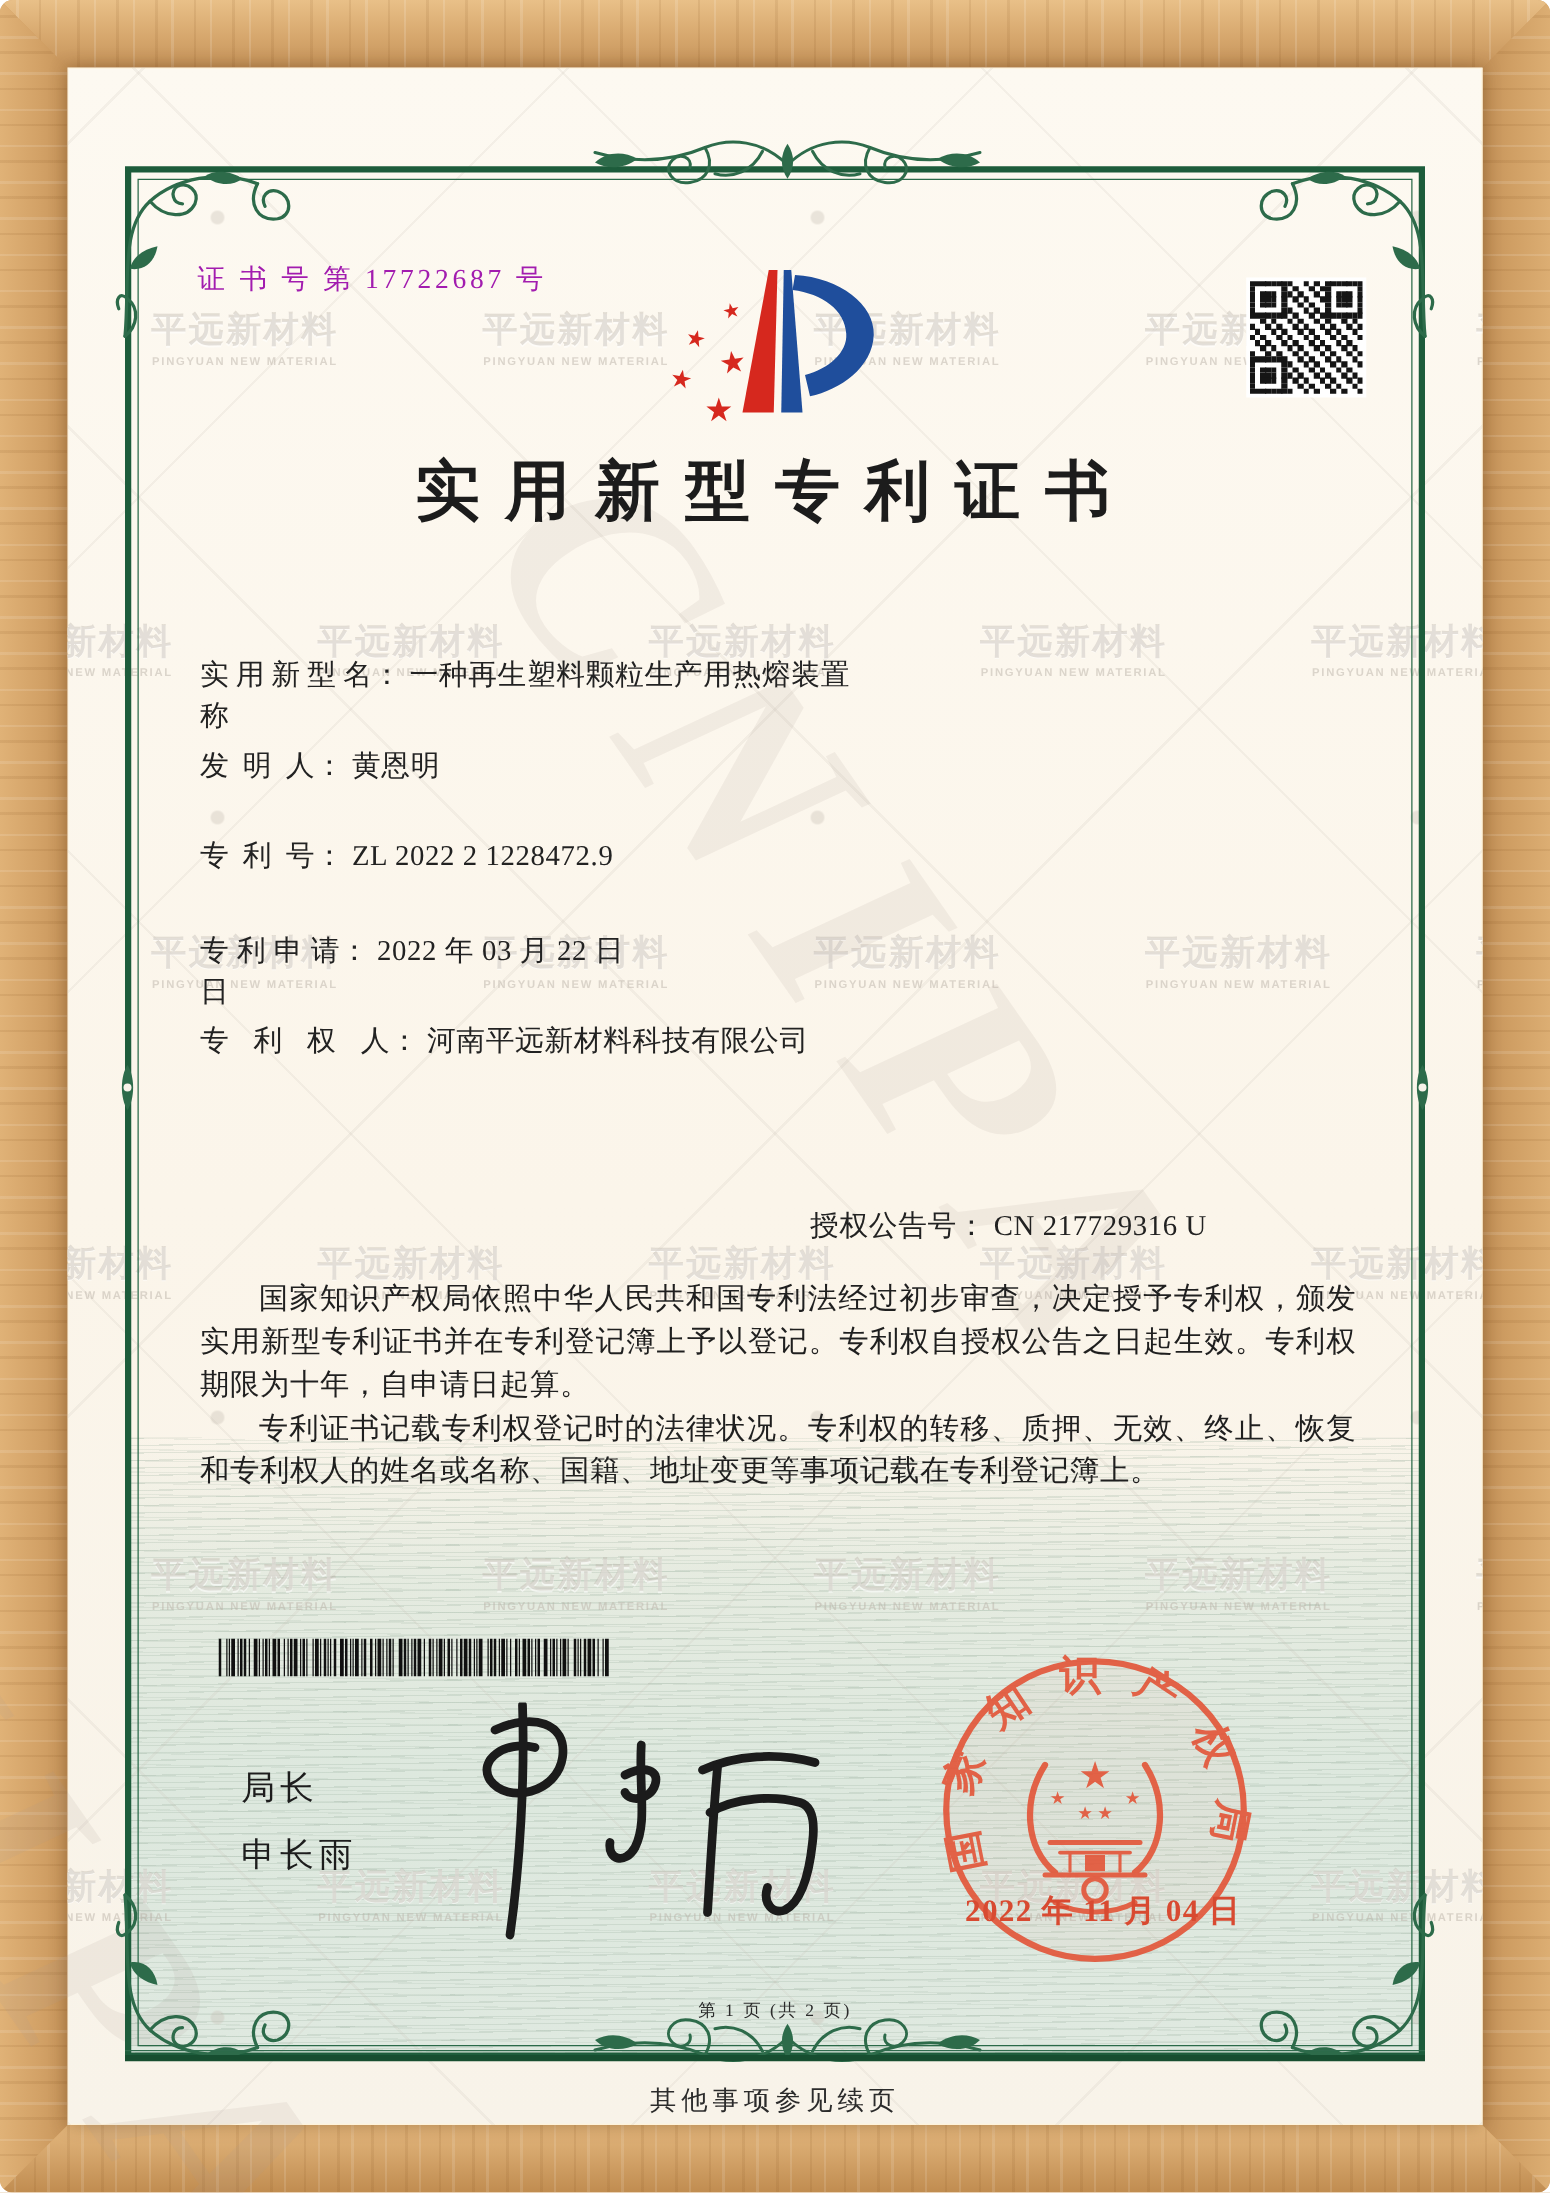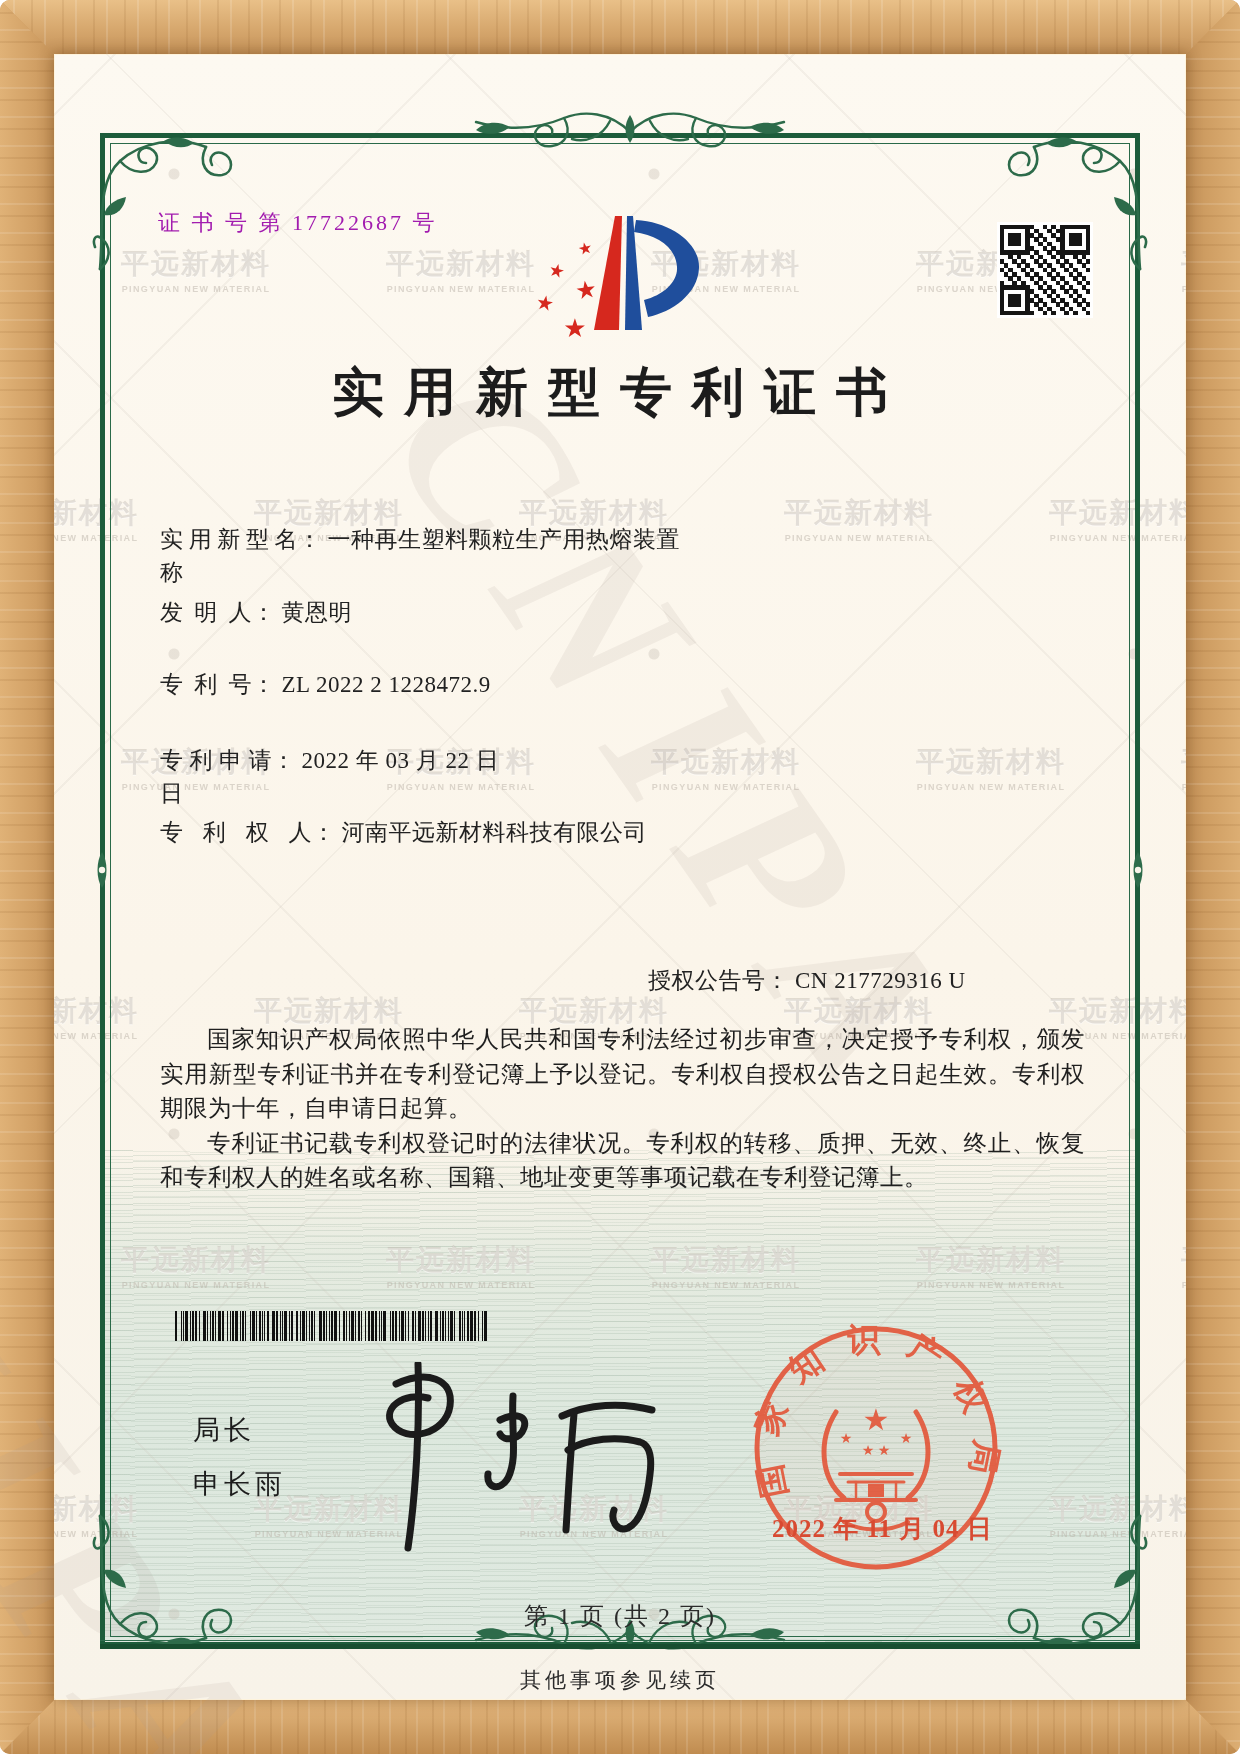--- a/index.html
+++ b/index.html
@@ -90,21 +90,21 @@
   .bar{position:absolute;top:0;height:30px;background:#101010;}
   .signer{position:absolute;left:193px;z-index:4;font-family:"Liberation Sans","DejaVu Sans",sans-serif;
     font-size:27px;letter-spacing:4px;color:#1d1d1d;}
   .signer-title{top:1412px;}
   .signer-name{top:1466px;}
   .sig-svg{position:absolute;left:330px;top:1362px;z-index:5;mix-blend-mode:multiply;}
   .seal-svg{position:absolute;left:744px;top:1316px;z-index:5;mix-blend-mode:multiply;opacity:.92;}
   .seal-date{position:absolute;left:772px;top:1512px;z-index:6;font-size:25px;letter-spacing:1px;
     color:#d84a31;white-space:nowrap;font-weight:600;}
   .page-info{position:absolute;left:100px;top:1600px;width:1040px;text-align:center;z-index:4;
-    font-size:24px;letter-spacing:2px;color:#2b2b2b;}
+    font-size:14px;letter-spacing:2px;color:#2b2b2b;}
   .rule-thin{position:absolute;left:100px;top:1640px;width:1040px;height:1px;background:#2f6b4d;z-index:4;}
   .rule-thick{position:absolute;left:100px;top:1644px;width:1040px;height:5px;background:#174e30;z-index:4;}
   .continuation{position:absolute;left:100px;top:1666px;width:1040px;text-align:center;z-index:4;
     font-size:21px;letter-spacing:4px;color:#2b2b2b;}
   .logo-svg{position:absolute;left:520px;top:210px;z-index:4;}
   .qr{position:absolute;left:997px;top:222px;width:96px;height:96px;background:#fff;z-index:4;}
   .qm{position:absolute;width:4.4px;height:4.4px;background:#151515;}
 </style>
 </head>
 <body>

